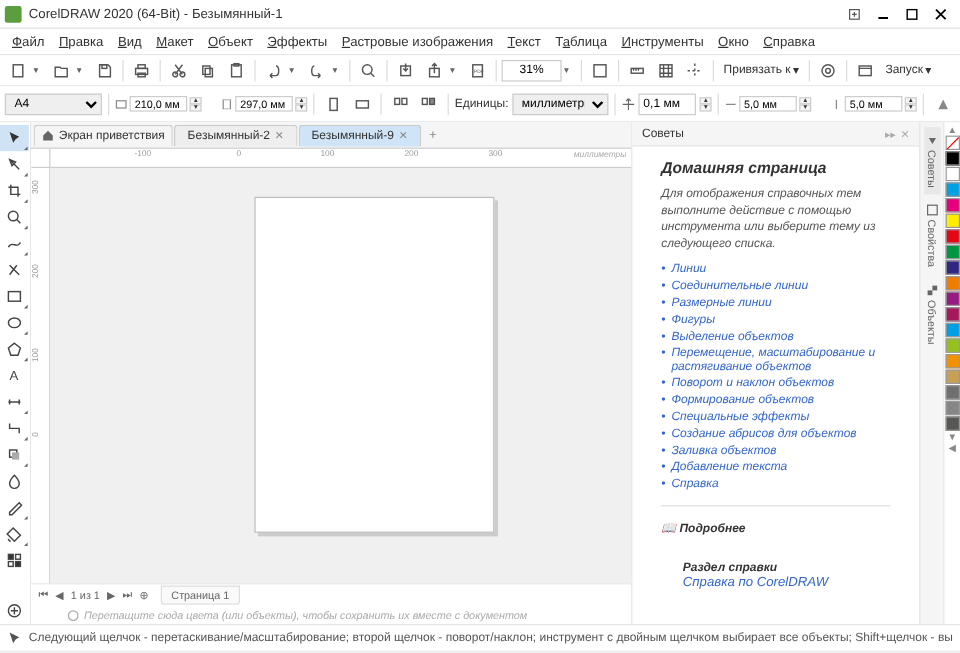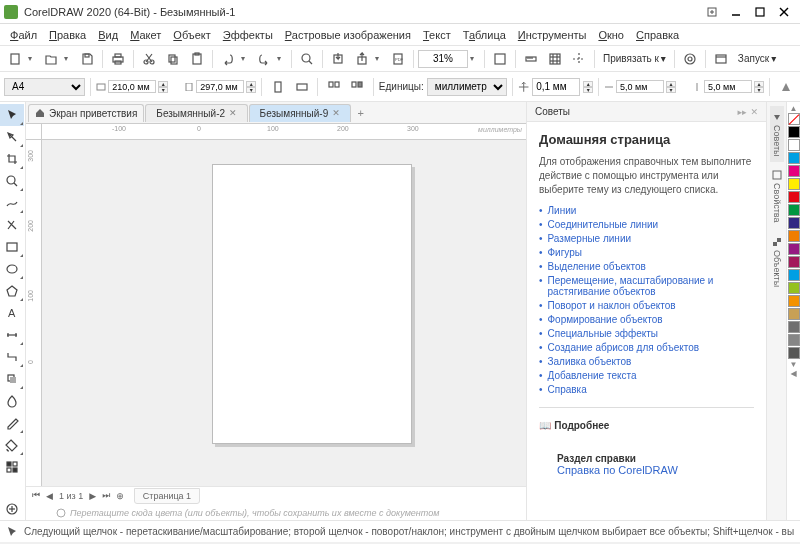--- a/index.html
+++ b/index.html
@@ -51,21 +51,21 @@
 .page-shadow { position: absolute; width: 200px; height: 280px; background: #ccc; top: 27px; left: 173px; }
 .pagebar { height: 18px; background: #fff; border-top: 1px solid #e5e5e5; display: flex; align-items: center; font-size: 9px; color: #666; }
 .pagebar .nav { display: flex; align-items: center; gap: 2px; padding: 0 4px; }
 .pagebar .nav span { cursor: pointer; padding: 0 2px; }
 .pagebar .ptab { padding: 2px 8px; background: #fafafa; border: 1px solid #ddd; border-radius: 0 0 3px 3px; margin-left: 4px; }
 .hint { height: 16px; background: #fff; font-size: 9px; color: #aaa; font-style: italic; padding: 2px 6px 0 30px; display: flex; align-items: center; gap: 4px; }
 .hint svg { width: 10px; height: 10px; }
 .rightpanel { width: 240px; background: #fff; border-left: 1px solid #e5e5e5; display: flex; flex-direction: column; }
 .rptitle { height: 20px; background: #f5f5f5; padding: 3px 8px; font-size: 10px; border-bottom: 1px solid #e5e5e5; display: flex; justify-content: space-between; align-items: center; }
 .rptitle .icons { display: flex; gap: 4px; color: #aaa; font-size: 9px; }
-.rpcontent { flex: 1; padding: 10px 12px; overflow: auto; }
+.rpcontent { flex: 1; padding: 10px 24px; overflow: auto; font-style: italic; }
 .rpcontent h3 { font-size: 13px; font-weight: 600; margin-bottom: 8px; }
 .rpcontent p { font-size: 10px; color: #555; line-height: 1.4; margin-bottom: 8px; }
 .rpcontent ul { list-style: none; }
 .rpcontent li { font-size: 10px; margin: 3px 0; display: flex; align-items: flex-start; }
 .rpcontent li::before { content: "•"; color: #36c; margin-right: 5px; }
 .rpcontent a { color: #36c; text-decoration: none; cursor: pointer; }
 .rpcontent hr { border: none; border-top: 1px solid #ddd; margin: 12px 0; }
 .rpcontent h4 { font-size: 10px; font-weight: 600; margin-bottom: 22px; }
 .sub { margin-left: 18px; }
 .sidetabs { width: 20px; background: #f5f5f5; border-left: 1px solid #e5e5e5; display: flex; flex-direction: column; align-items: center; padding-top: 4px; gap: 2px; }

